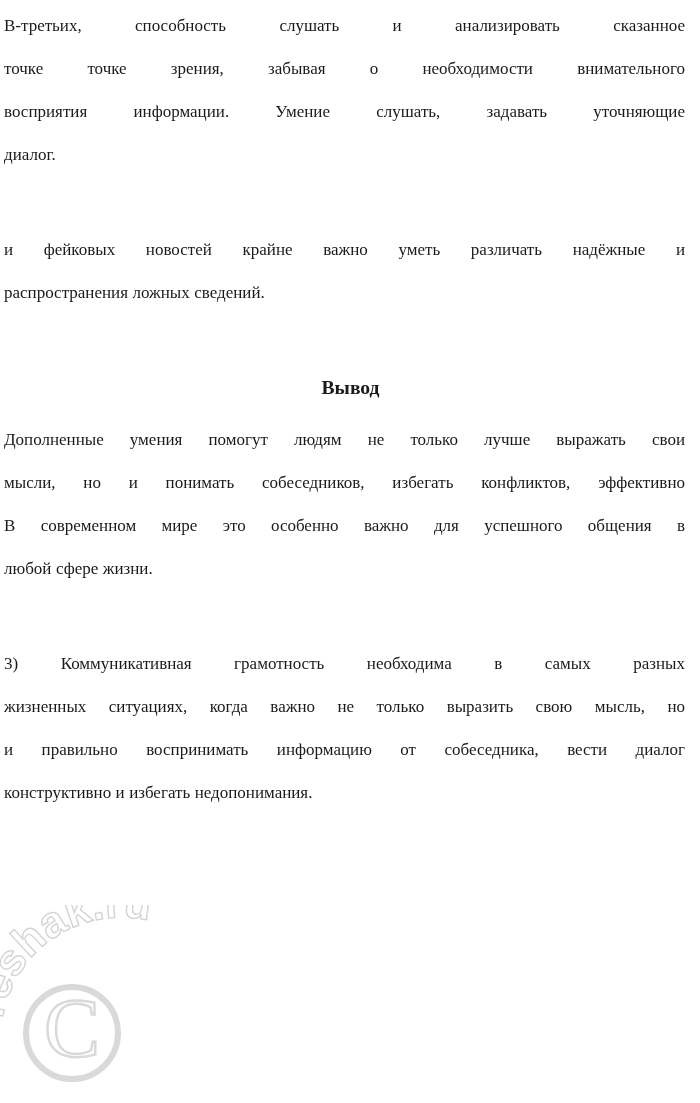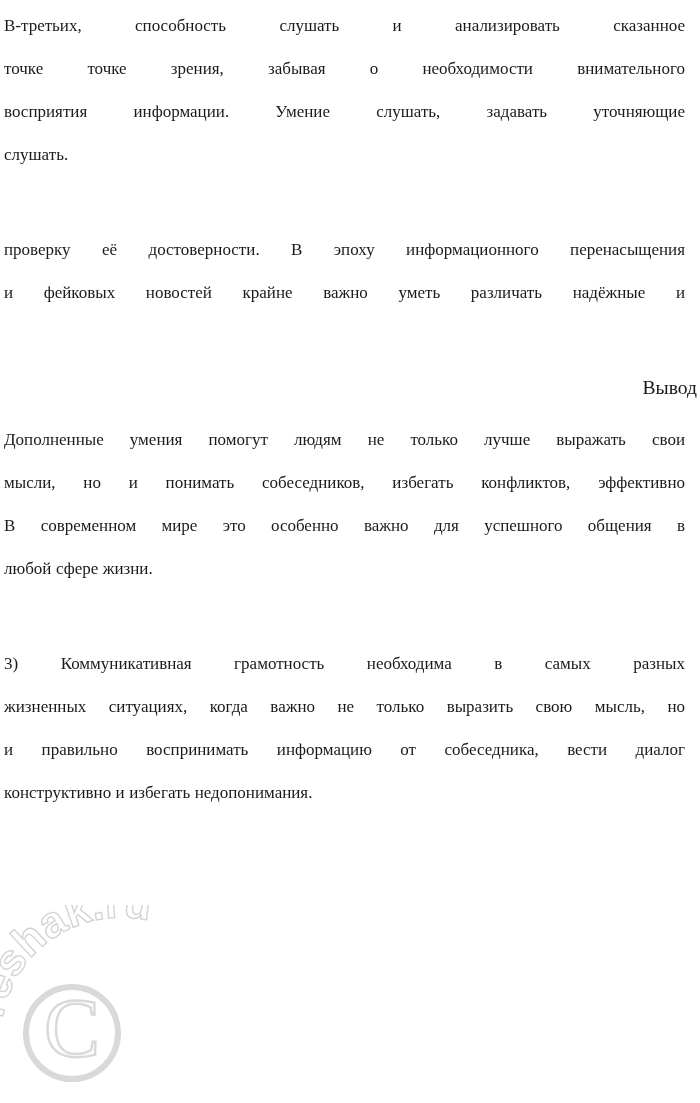--- a/index.html
+++ b/index.html
@@ -62,22 +62,22 @@
   p.para::after {
     content: "";
     display: inline-block;
     width: 100%;
   }
 
   h2.heading {
     margin: 0 0 9px 0;
     font-size: 19.6px;
     line-height: 43px;
-    font-weight: normal;
-    text-align: right;
+    font-weight: bold;
+    text-align: center;
   }
 
   
   .ln {
     display: block;
     text-align: justify;
     text-align-last: justify;
     white-space: nowrap;
   }
   .ln.last {
@@ -103,25 +103,25 @@
         <text x="72" y="152" text-anchor="middle" font-family="'Liberation Serif', serif" font-size="84" fill="none" stroke="#d9d9d9" stroke-width="2.4">C</text>
       </g>
     </svg>
   </div>
 
   <div id="doc-body">
       <p class="para">
         <span class="ln">В-третьих, способность слушать и анализировать сказанное</span>
         <span class="ln">точке точке зрения, забывая о необходимости внимательного</span>
         <span class="ln">восприятия информации. Умение слушать, задавать уточняющие</span>
-        <span class="ln last">слушать.</span>
+        <span class="ln last">диалог.</span>
       </p>
       <p class="para">
-        <span class="ln">проверку её достоверности. В эпоху информационного перенасыщения</span>
         <span class="ln">и фейковых новостей крайне важно уметь различать надёжные и</span>
+        <span class="ln last">распространения ложных сведений.</span>
       </p>
       <h2 class="heading">Вывод</h2>
       <p class="para">
         <span class="ln">Дополненные умения помогут людям не только лучше выражать свои</span>
         <span class="ln">мысли, но и понимать собеседников, избегать конфликтов, эффективно</span>
         <span class="ln">В современном мире это особенно важно для успешного общения в</span>
         <span class="ln last">любой сфере жизни.</span>
       </p>
       <p class="para">
         <span class="ln">3) Коммуникативная грамотность необходима в самых разных</span>

